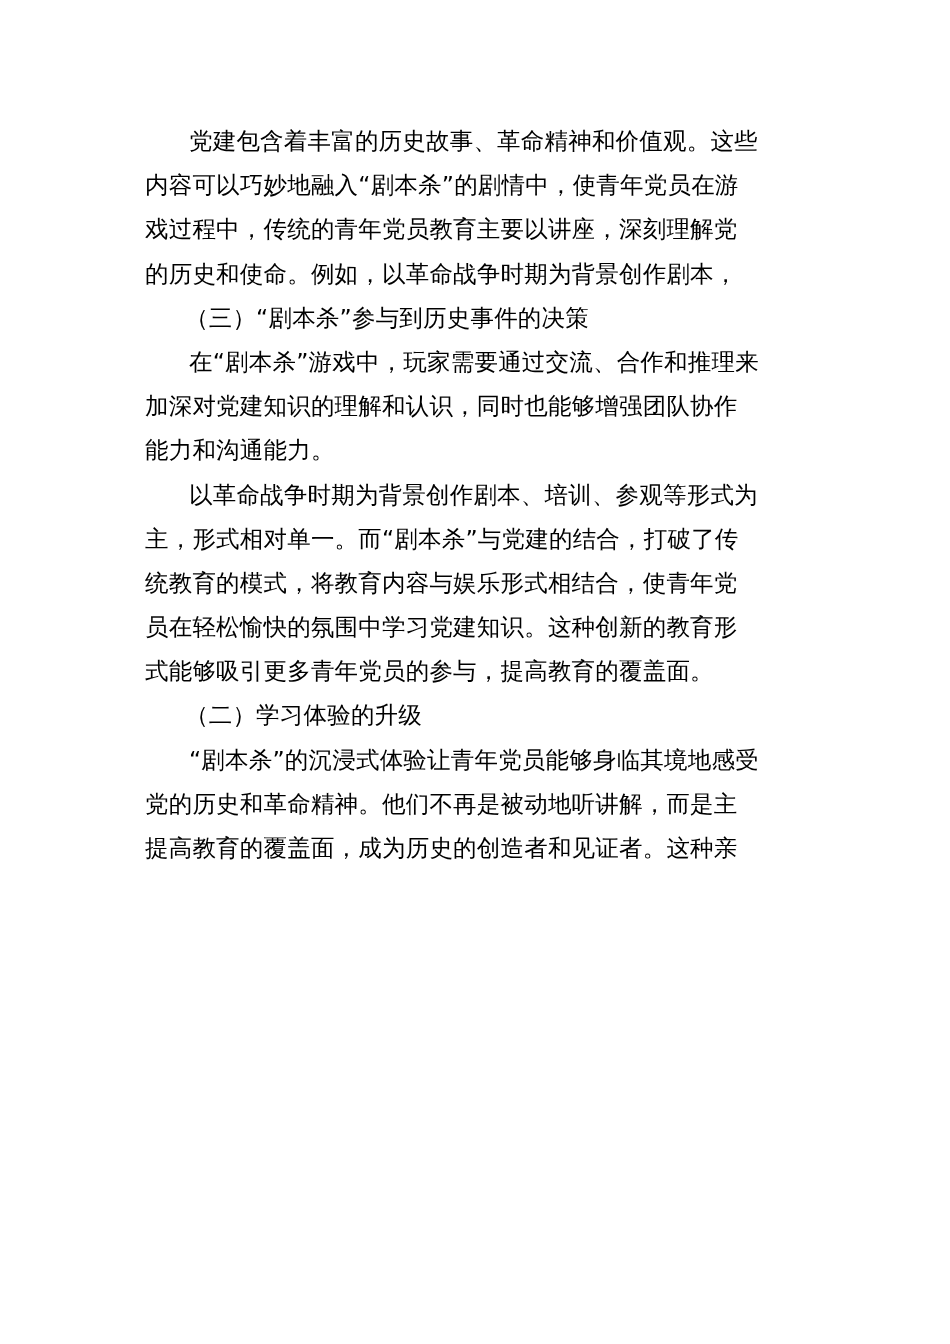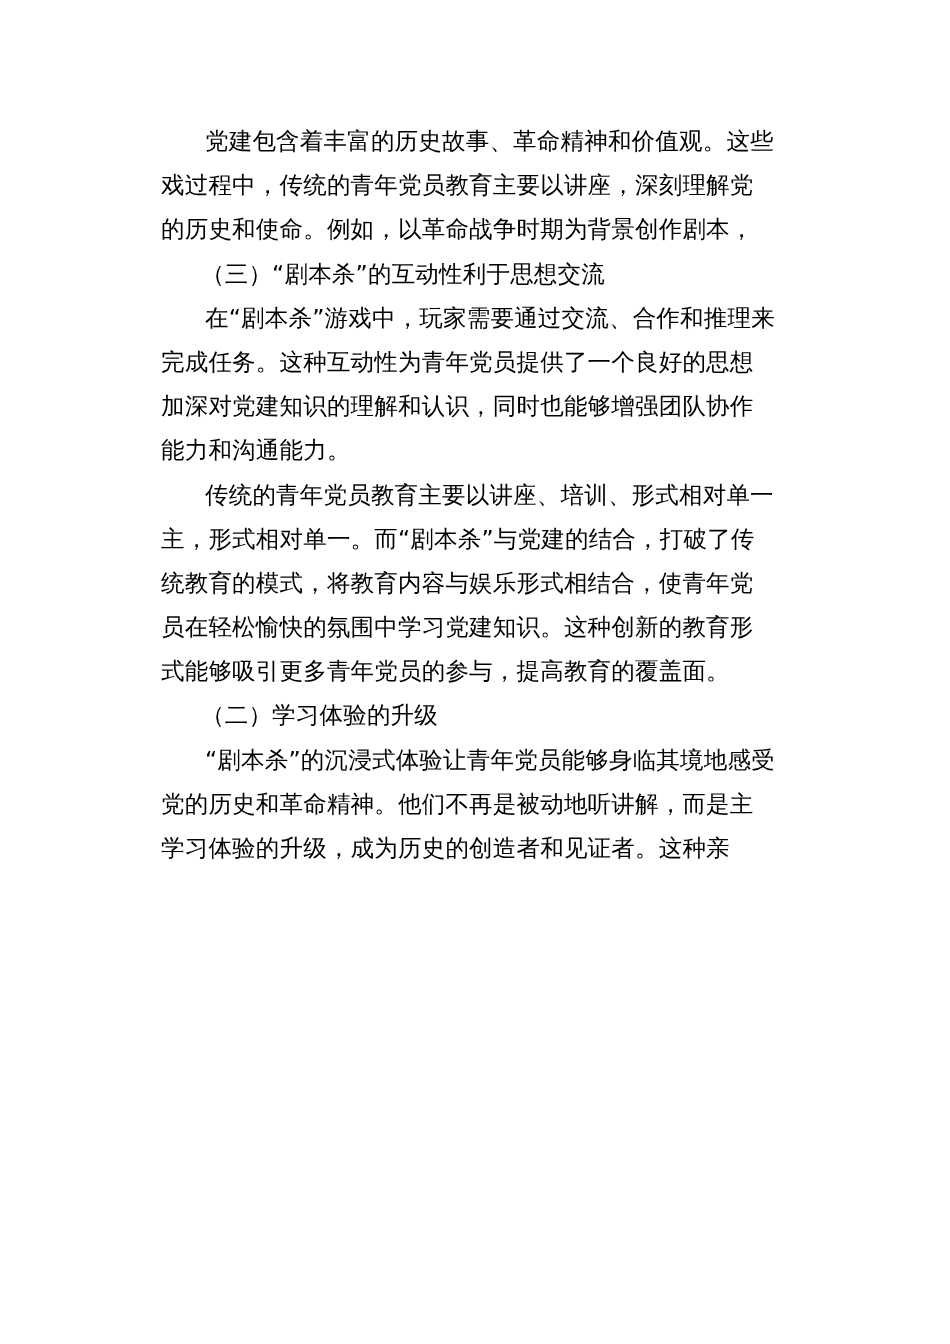--- a/index.html
+++ b/index.html
@@ -15,21 +15,20 @@
       font-family: "DejaVu Sans", "Liberation Sans", sans-serif;
       color: #000000;
     }
     .page {
       position: absolute;
       left: 0;
       top: 0;
       width: 786px;
       height: 1344px;
       background: #ffffff;
-      margin-left: 16px;
     }
     .text-block {
       position: absolute;
       left: 145px;
       top: 119px;
       width: 660px;
     }
     .line {
       height: 44.2px;
       line-height: 44.2px;
@@ -43,30 +42,30 @@
     .heading-indent {
       padding-left: 40px;
     }
   </style>
 </head>
 <body>
 
 <div class="page">
   <div class="text-block">
     <div class="line indent">党建包含着丰富的历史故事、革命精神和价值观。这些</div>
+    <div class="line">内容可以巧妙地融入“剧本杀”的剧情中，使青年党员在游</div>
     <div class="line">戏过程中，传统的青年党员教育主要以讲座，深刻理解党</div>
     <div class="line">的历史和使命。例如，以革命战争时期为背景创作剧本，</div>
-    <div class="line heading-indent">（三）“剧本杀”的互动性利于思想交流</div>
+    <div class="line heading-indent">（三）“剧本杀”参与到历史事件的决策</div>
     <div class="line indent">在“剧本杀”游戏中，玩家需要通过交流、合作和推理来</div>
-    <div class="line">完成任务。这种互动性为青年党员提供了一个良好的思想</div>
     <div class="line">加深对党建知识的理解和认识，同时也能够增强团队协作</div>
     <div class="line">能力和沟通能力。</div>
-    <div class="line indent">传统的青年党员教育主要以讲座、培训、形式相对单一</div>
+    <div class="line indent">以革命战争时期为背景创作剧本、培训、参观等形式为</div>
     <div class="line">主，形式相对单一。而“剧本杀”与党建的结合，打破了传</div>
     <div class="line">统教育的模式，将教育内容与娱乐形式相结合，使青年党</div>
     <div class="line">员在轻松愉快的氛围中学习党建知识。这种创新的教育形</div>
     <div class="line">式能够吸引更多青年党员的参与，提高教育的覆盖面。</div>
     <div class="line heading-indent">（二）学习体验的升级</div>
     <div class="line indent">“剧本杀”的沉浸式体验让青年党员能够身临其境地感受</div>
     <div class="line">党的历史和革命精神。他们不再是被动地听讲解，而是主</div>
-    <div class="line">学习体验的升级，成为历史的创造者和见证者。这种亲</div>
+    <div class="line">提高教育的覆盖面，成为历史的创造者和见证者。这种亲</div>
   </div>
 </div>
 
 </body></html>

